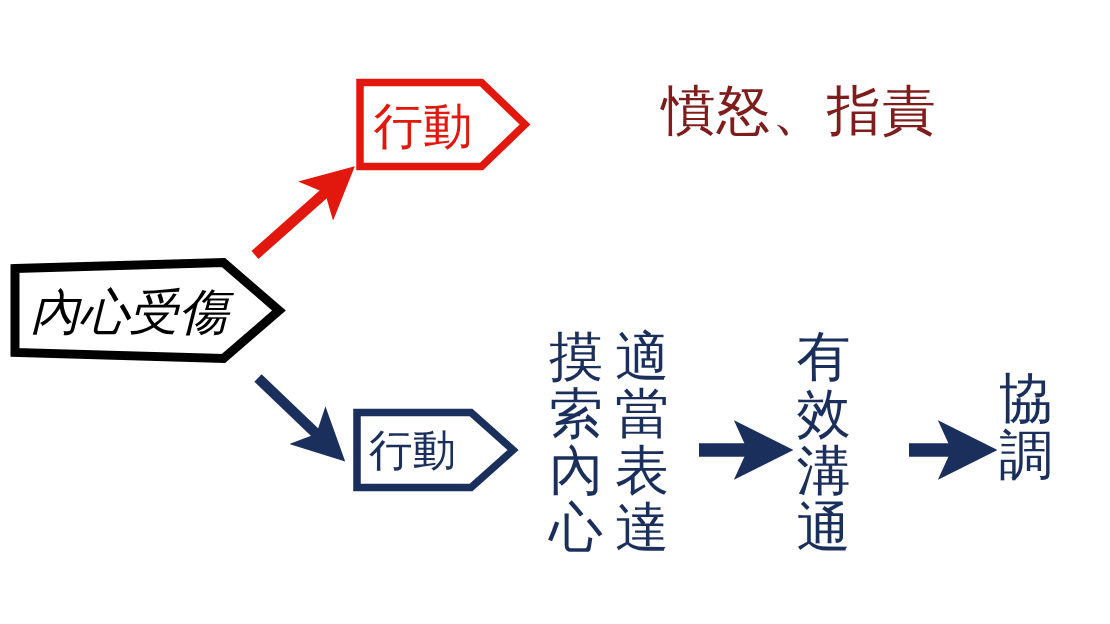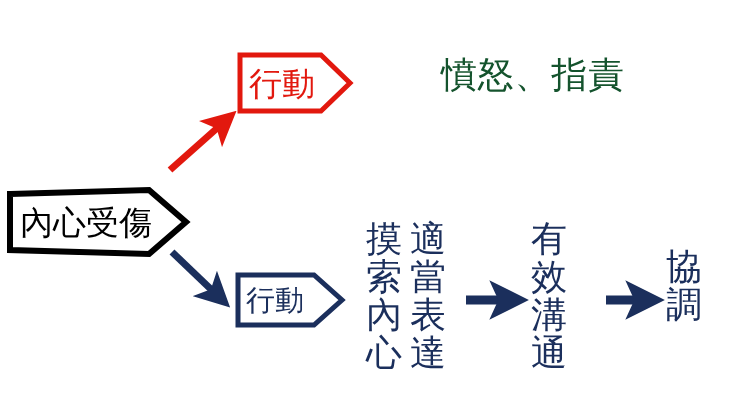--- a/index.html
+++ b/index.html
@@ -56,21 +56,21 @@
   .vcol span { display: block; }
 
   
   .arrowsvg { position: absolute; overflow: visible; display: block; }
 </style>
 </head>
 <body>
 
 <div id="stage">
 
-  <div class="pent" style="left:4px; top:186px; width:186px; height:72px;">
+  <div class="pent" style="left:4px; top:171px; width:186px; height:72px;font-style:italic;">
     <svg width="186" height="72" viewBox="0 0 186 72" aria-hidden="true">
       <polygon points="6,8 145,4 182,36 145,68 6,64" fill="#ffffff" stroke="#000000" stroke-width="6" stroke-linejoin="miter"></polygon>
     </svg>
     <div class="plabel" style="width:186px; height:72px; padding-left:16px; font-size:33px; color:#000000;">
       <span>內心受傷</span>
     </div>
   </div>
 
   <svg class="arrowsvg" style="left:160px; top:110px;" width="80" height="70" viewBox="0 0 80 70">
     <defs>
@@ -83,21 +83,21 @@
 
   <div class="pent" style="left:236px; top:50px; width:118px; height:66px;">
     <svg width="118" height="66" viewBox="0 0 118 66" aria-hidden="true">
       <polygon points="4,5 85,5 114,33 85,61 4,61" fill="#ffffff" stroke="#E2180E" stroke-width="5" stroke-linejoin="miter"></polygon>
     </svg>
     <div class="plabel" style="width:118px; height:66px; padding-left:13px; font-size:33px; color:#E2180E;">
       <span>行動</span>
     </div>
   </div>
 
-  <div class="htext" style="left:441px; top:57px; font-size:36px; color:#14532d; font-weight:normal;">憤怒、指責</div>
+  <div class="htext" style="left:441px; top:57px; font-size:36px; color:#7f1d1d; font-weight:normal;">憤怒、指責</div>
 
   <svg class="arrowsvg" style="left:162px; top:240px;" width="80" height="80" viewBox="0 0 80 80">
     <defs>
       <marker id="ahNavy1" markerWidth="5" markerHeight="5" refX="2.6" refY="2.5" orient="auto" markerUnits="strokeWidth">
         <path d="M0,0 L5,2.5 L0,5 L1.2,2.5 Z" fill="#1B2F5C"></path>
       </marker>
     </defs>
     <line x1="10" y1="12" x2="56" y2="56" stroke="#1B2F5C" stroke-width="7" marker-end="url(#ahNavy1)"></line>
   </svg>
 

